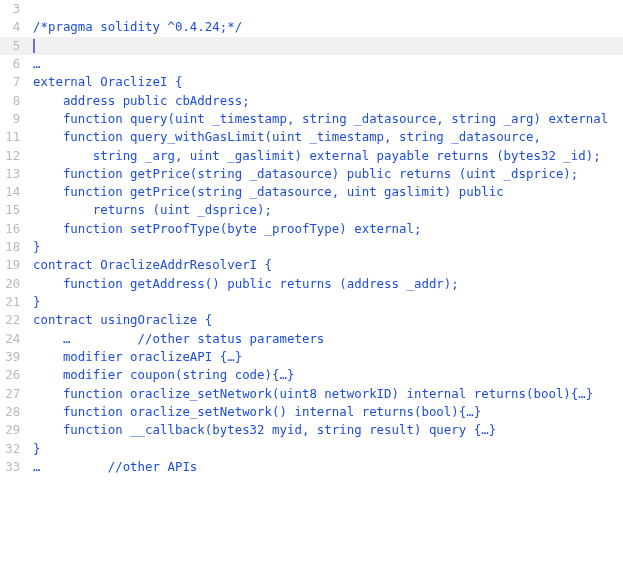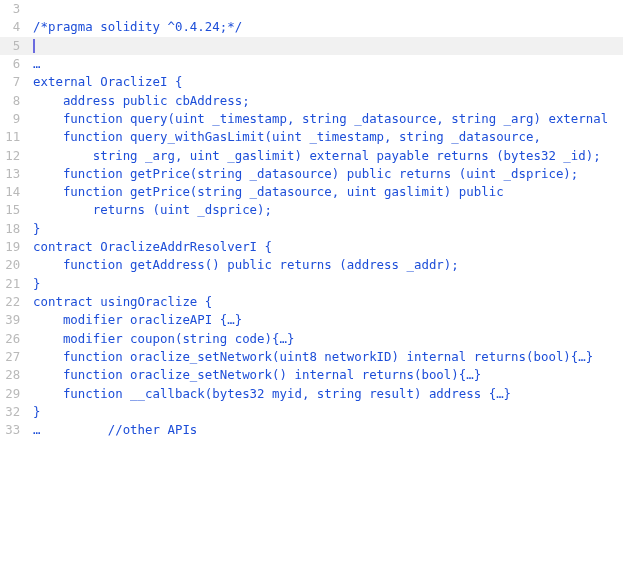--- a/index.html
+++ b/index.html
@@ -78,26 +78,28 @@
       <div class="code-line highlight"><span class="gutter-num">5</span><span class="code-text"></span><span class="caret" style="background: rgb(107, 107, 223);"></span></div>
       <div class="code-line"><span class="gutter-num">6</span><span class="code-text">…</span></div>
       <div class="code-line"><span class="gutter-num">7</span><span class="code-text">external OraclizeI {</span></div>
       <div class="code-line"><span class="gutter-num">8</span><span class="code-text">    address public cbAddress;</span></div>
       <div class="code-line"><span class="gutter-num">9</span><span class="code-text">    function query(uint _timestamp, string _datasource, string _arg) external</span></div>
       <div class="code-line"><span class="gutter-num">11</span><span class="code-text">    function query_withGasLimit(uint _timestamp, string _datasource,</span></div>
       <div class="code-line"><span class="gutter-num">12</span><span class="code-text">        string _arg, uint _gaslimit) external payable returns (bytes32 _id);</span></div>
       <div class="code-line"><span class="gutter-num">13</span><span class="code-text">    function getPrice(string _datasource) public returns (uint _dsprice);</span></div>
       <div class="code-line"><span class="gutter-num">14</span><span class="code-text">    function getPrice(string _datasource, uint gaslimit) public</span></div>
       <div class="code-line"><span class="gutter-num">15</span><span class="code-text">        returns (uint _dsprice);</span></div>
+      <div class="code-line"><span class="gutter-num">16</span><span class="code-text">    function setProofType(byte _proofType) external;</span></div>
       <div class="code-line"><span class="gutter-num">18</span><span class="code-text">}</span></div>
       <div class="code-line"><span class="gutter-num">19</span><span class="code-text">contract OraclizeAddrResolverI {</span></div>
       <div class="code-line"><span class="gutter-num">20</span><span class="code-text">    function getAddress() public returns (address _addr);</span></div>
       <div class="code-line"><span class="gutter-num">21</span><span class="code-text">}</span></div>
       <div class="code-line"><span class="gutter-num">22</span><span class="code-text">contract usingOraclize {</span></div>
+      <div class="code-line"><span class="gutter-num">24</span><span class="code-text">    …         //other status parameters</span></div>
       <div class="code-line"><span class="gutter-num">39</span><span class="code-text">    modifier oraclizeAPI {…}</span></div>
       <div class="code-line"><span class="gutter-num">26</span><span class="code-text">    modifier coupon(string code){…}</span></div>
       <div class="code-line"><span class="gutter-num">27</span><span class="code-text">    function oraclize_setNetwork(uint8 networkID) internal returns(bool){…}</span></div>
       <div class="code-line"><span class="gutter-num">28</span><span class="code-text">    function oraclize_setNetwork() internal returns(bool){…}</span></div>
-      <div class="code-line"><span class="gutter-num">29</span><span class="code-text">    function __callback(bytes32 myid, string result) address {…}</span></div>
+      <div class="code-line"><span class="gutter-num">29</span><span class="code-text">    function __callback(bytes32 myid, string result) query {…}</span></div>
       <div class="code-line"><span class="gutter-num">32</span><span class="code-text">}</span></div>
       <div class="code-line"><span class="gutter-num">33</span><span class="code-text">…         //other APIs</span></div>
     </div>
 </div>
 
 </body></html>

